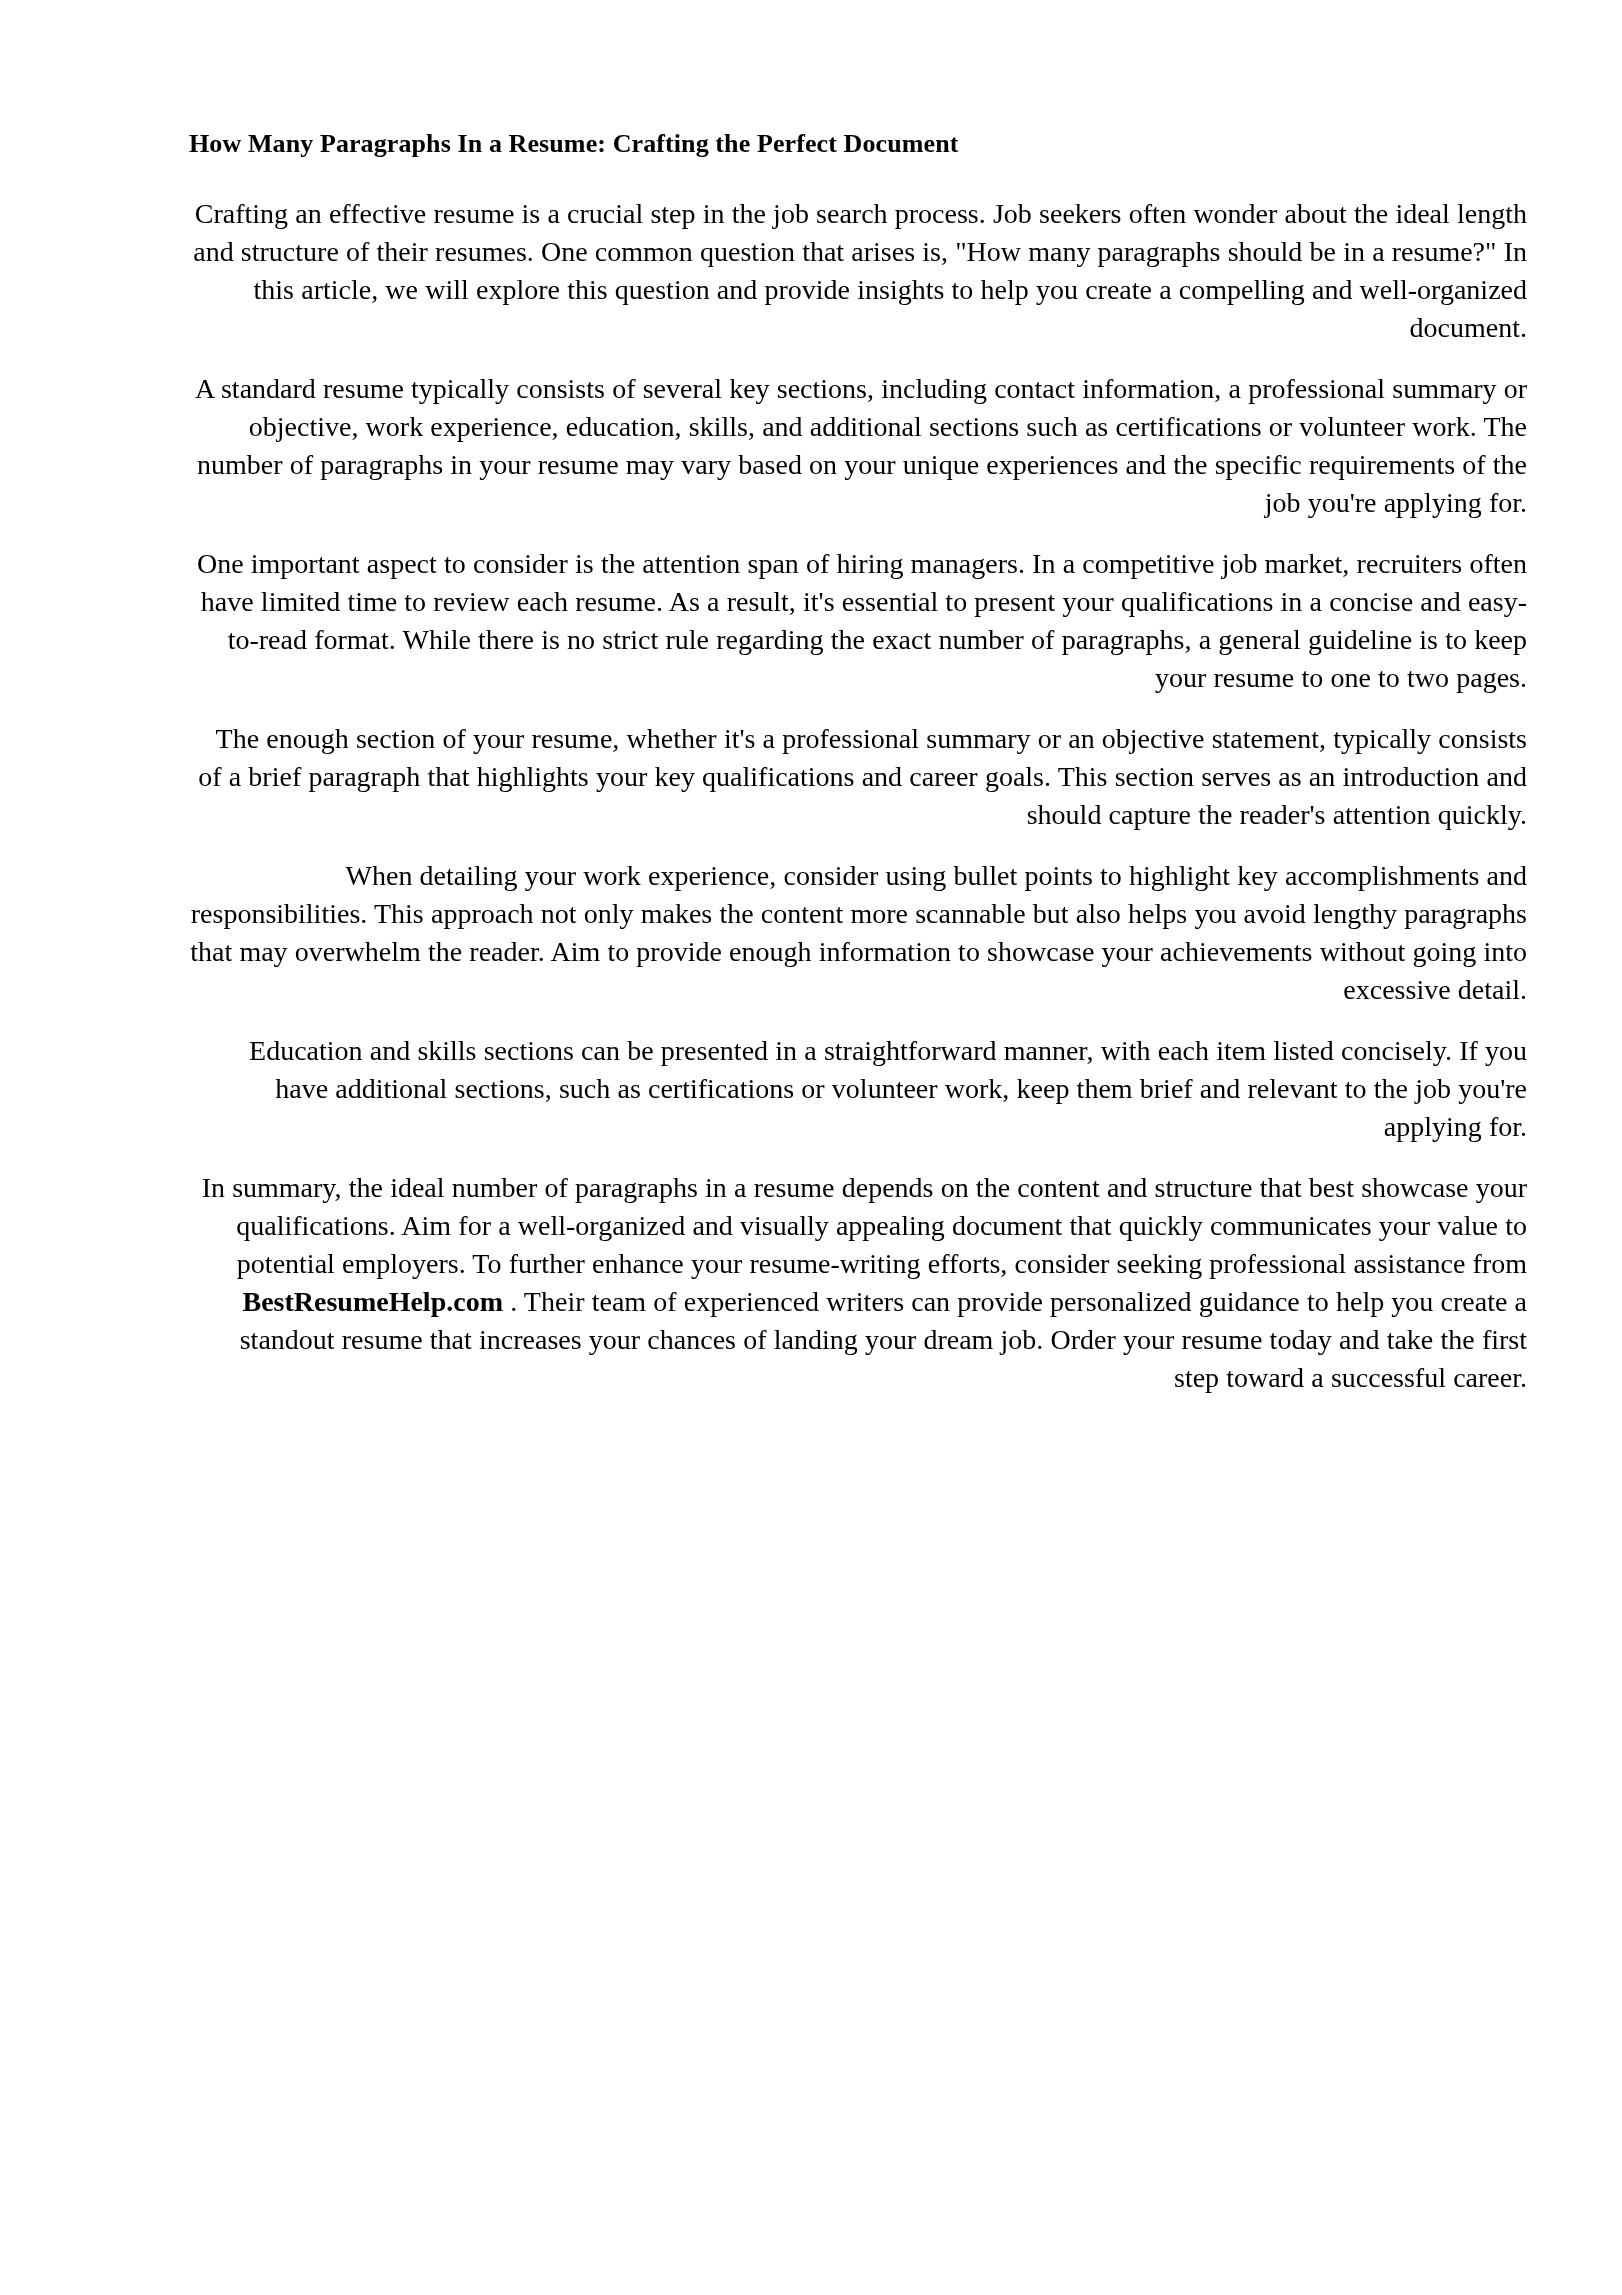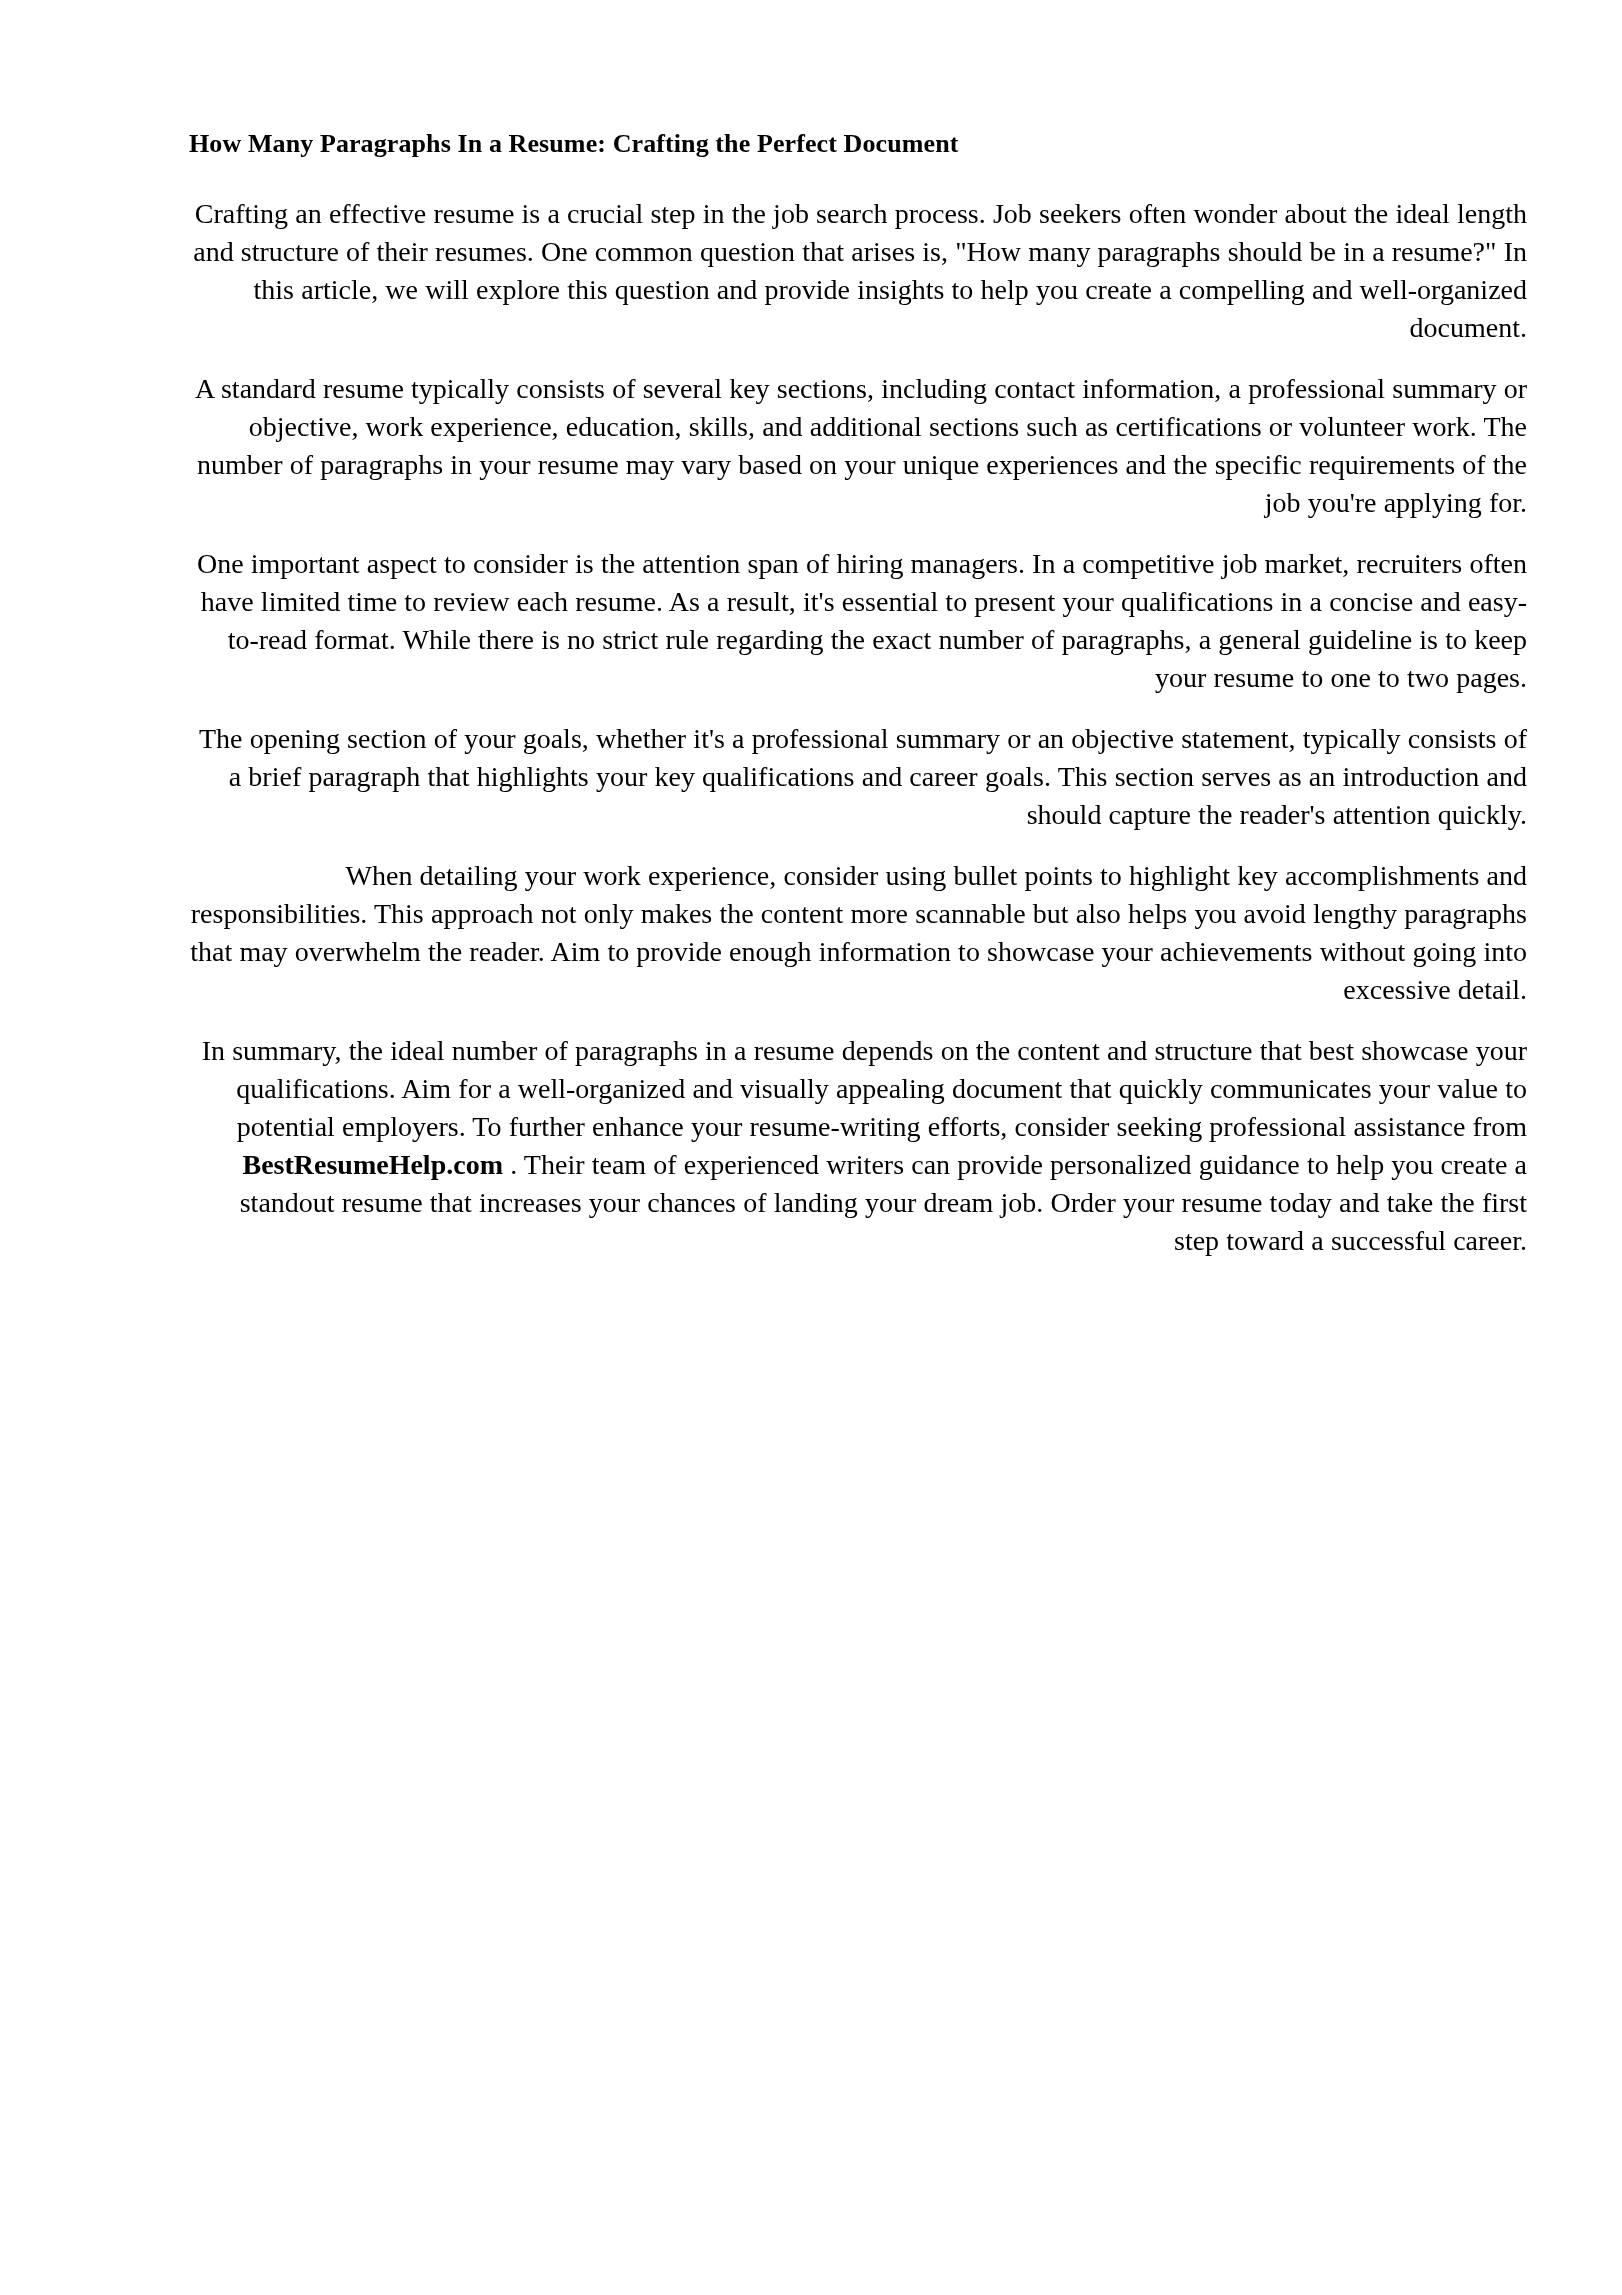--- a/index.html
+++ b/index.html
@@ -59,22 +59,23 @@
   <div class="content">
 
     <h1 class="doc-title">How Many Paragraphs In a Resume: Crafting the Perfect Document</h1>
 
     <p class="para">Crafting an effective resume is a crucial step in the job search process. Job seekers often wonder about the ideal length and structure of their resumes. One common question that arises is, "How many paragraphs should be in a resume?" In this article, we will explore this question and provide insights to help you create a compelling and well-organized document.</p>
 
     <p class="para">A standard resume typically consists of several key sections, including contact information, a professional summary or objective, work experience, education, skills, and additional sections such as certifications or volunteer work. The number of paragraphs in your resume may vary based on your unique experiences and the specific requirements of the job you're applying for.</p>
 
     <p class="para">One important aspect to consider is the attention span of hiring managers. In a competitive job market, recruiters often have limited time to review each resume. As a result, it's essential to present your qualifications in a concise and easy-to-read format. While there is no strict rule regarding the exact number of paragraphs, a general guideline is to keep your resume to one to two pages.</p>
 
-    <p class="para">The opening section of your goals, whether it's a professional summary or an objective statement, typically consists of a brief paragraph that highlights your key qualifications and career goals. This section serves as an introduction and should capture the reader's attention quickly.</p>
+    <p class="para">The enough section of your resume, whether it's a professional summary or an objective statement, typically consists of a brief paragraph that highlights your key qualifications and career goals. This section serves as an introduction and should capture the reader's attention quickly.</p>
 
     <p class="para">When detailing your work experience, consider using bullet points to highlight key accomplishments and responsibilities. This approach not only makes the content more scannable but also helps you avoid lengthy paragraphs that may overwhelm the reader. Aim to provide enough information to showcase your achievements without going into excessive detail.</p>
 
+    <p class="para">Education and skills sections can be presented in a straightforward manner, with each item listed concisely. If you have additional sections, such as certifications or volunteer work, keep them brief and relevant to the job you're applying for.</p>
 
     <p class="para"><span>In summary, the ideal number of paragraphs in a resume depends on the content and structure that best showcase your qualifications. Aim for a well-organized and visually appealing document that quickly communicates your value to potential employers. To further enhance your resume-writing efforts, consider seeking professional assistance from </span><a class="link" href="#">BestResumeHelp.com</a><span> . Their team of experienced writers can provide personalized guidance to help you create a standout resume that increases your chances of landing your dream job. Order your resume today and take the first step toward a successful career.</span></p>
 
   </div>
 </div>
 
 
 </body></html>

